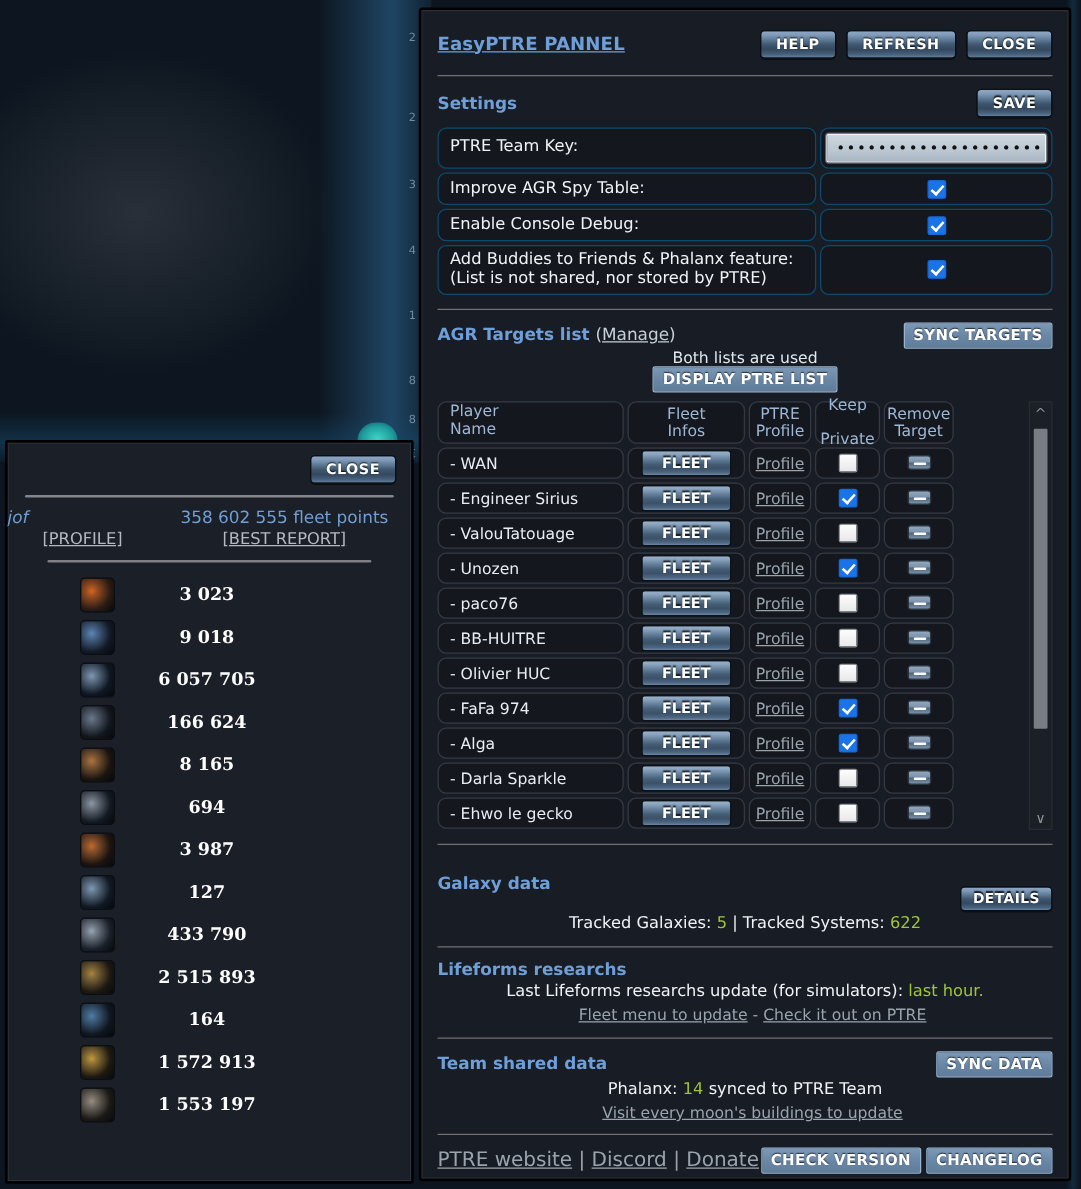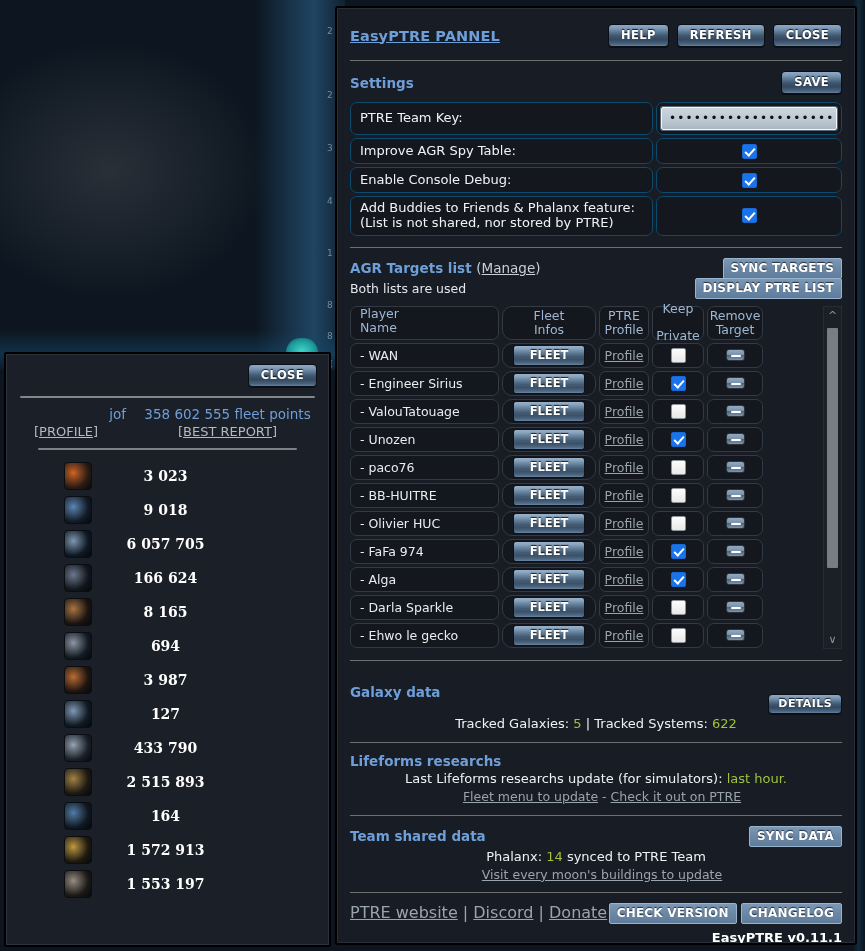--- a/index.html
+++ b/index.html
@@ -162,42 +162,42 @@
     content:""; position:absolute; left:4px; top:1px;
     width:4px; height:8px; border:solid #fff; border-width:0 2px 2px 0;
     transform: rotate(42deg);
   }
   .chk.off {
     background: linear-gradient(180deg,#fdfdfd 0%, #e8e8e8 100%);
     border:1px solid #8e949c;
   }
 
   
-  .agr-sub { padding: 0 13px; display:flex; justify-content:space-between; align-items:center; margin-top:-3px; }
+  .agr-sub { padding: 0 13px; display:flex; justify-content:space-between; align-items:center; margin-top:-3px;flex-direction:column; }
   .agr-sub .txt { color:#e3e8ee; font-size:12.5px; }
 
   .tablewrap {
     margin: 7px 13px 0 13px;
     display:flex;
   }
   .ttable { flex: 1 1 auto; }
   .trow { display:flex; gap:3px; margin-bottom:3px; }
   .tcell {
     background:#14171d; border:1px solid #343a44; border-radius:7px;
     display:flex; align-items:center; justify-content:center;
     height: 25px;
     font-size:12.5px; color:#e9edf2;
   }
   .trow.header .tcell {
     height: 34px;
     color:#9db7d4; font-size:12.5px; line-height:1.12; text-align:center;
     flex-direction:column;
   }
   .c-name  { flex: 0 0 149px; justify-content:flex-start; padding-left:9px; }
-  .c-fleet { flex: 0 0 94px; border-radius: 10px; }
+  .c-fleet { flex: 0 0 94px; }
   .c-prof  { flex: 0 0 50px; }
   .c-priv  { flex: 0 0 52px; gap: 13px; }
   .c-rem   { flex: 0 0 56px; }
   .trow.header .c-name { align-items:flex-start; }
 
   .fleetbtn {
     width: 72px; padding: 2px 0 3px 0;
     font-size: 11.5px; font-weight:bold; color:#fff;
     text-align:center; border-radius:3px;
     border:1px solid #0c1219;
@@ -266,21 +266,21 @@
     box-shadow: 0 0 0 1px #2d333c inset;
     overflow:hidden;
   }
   .fp-top { display:flex; justify-content:flex-end; padding: 10px 12px 0 12px; }
   .fp-hr { height:2px; background:#83868a; margin: 9px 14px 0 14px; border-radius:1px; }
   .fp-hr.inner { margin: 9px 32px 0 32px; height:2px; background:#7e8185; }
   .fp-ident {
     display:flex; align-items:center; padding: 8px 0 0 0;
     color:#6f9fd8; font-size:13.5px;
   }
-  .fp-ident .nick { flex:0 0 120px; text-align:right; }
+  .fp-ident .nick { flex:0 0 120px; text-align:left;font-style:italic; }
   .fp-ident .pts  { flex:1 1 auto; text-align:center; }
   .fp-links {
     display:flex; color:#e6eaef; font-size:13px; padding-top:2px;
   }
   .fp-links .a { flex:0 0 120px; text-align:center; }
   .fp-links .b { flex:1 1 auto; text-align:center; }
   .fp-links a { color:#b3bac1; text-decoration:underline; cursor:pointer; }
 
   .shiplist { padding: 9px 0 0 0; }
   .shiprow {

